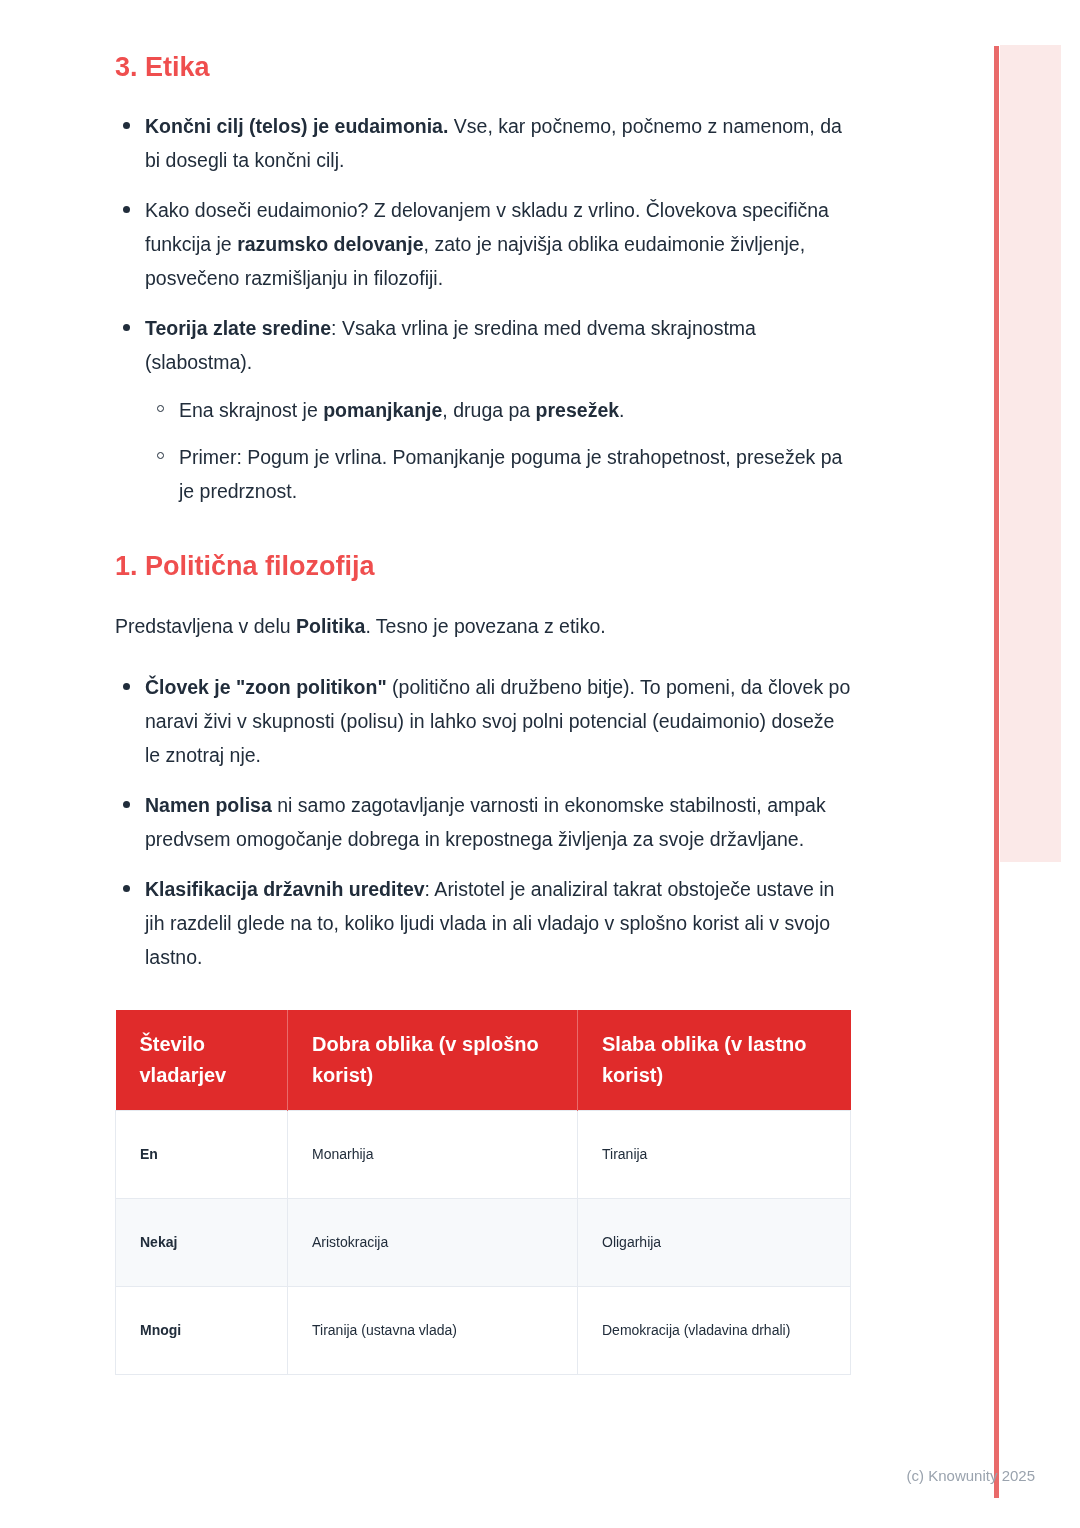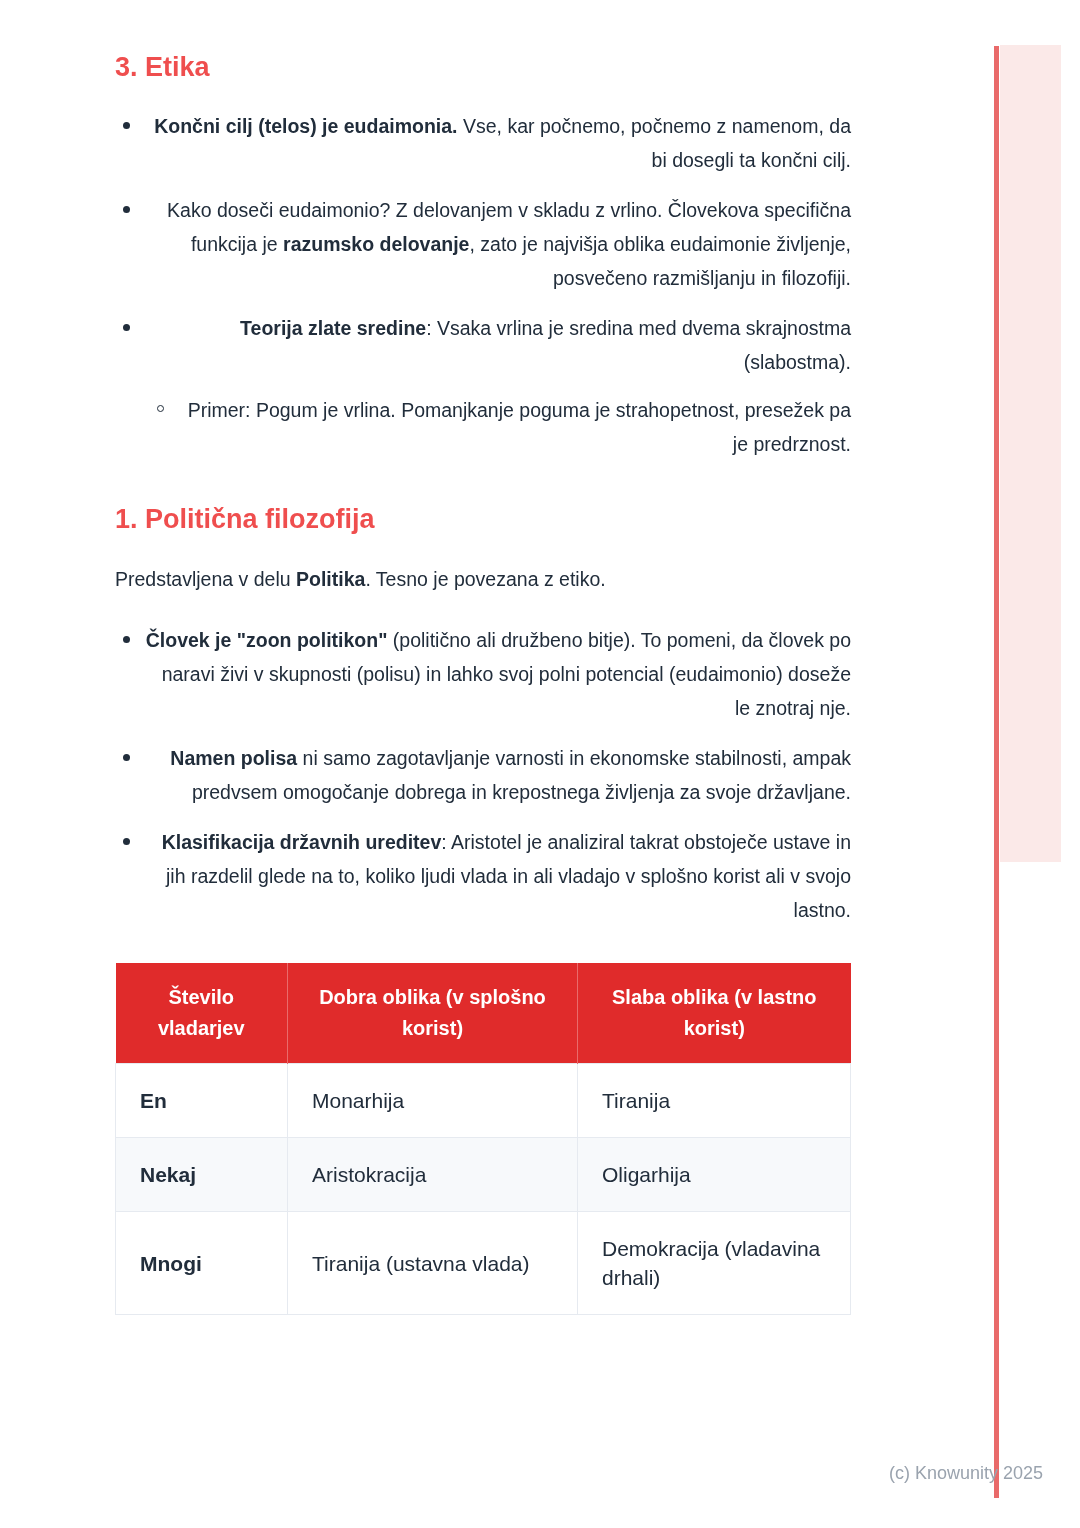--- a/index.html
+++ b/index.html
@@ -57,21 +57,20 @@
   .main-list {
     list-style: none;
     margin: 0 0 10px 0;
     padding: 0;
   }
   .main-item {
     position: relative;
     padding-left: 30px;
     margin-bottom: 16px;
     line-height: 34px;
-    text-align: right;
   }
   .main-item::before {
     content: "";
     position: absolute;
     left: 8px;
     top: 13px;
     width: 7px;
     height: 7px;
     border-radius: 50%;
     background: var(--body-text, #212d3b);
@@ -104,41 +103,41 @@
     border-collapse: collapse;
     margin-top: 36px;
   }
   .gov-table col.c1 { width: 172px; }
   .gov-table col.c2 { width: 290px; }
   .gov-table th {
     background: var(--table-header-bg, #e02b2b);
     color: var(--table-header-text, #ffffff);
     font-size: 20px;
     font-weight: 700;
-    text-align: center;
+    text-align: left;
     vertical-align: top;
     padding: 19px 24px;
     line-height: 31px;
   }
   .gov-table th + th { border-left: 1px solid rgba(255,255,255,0.3); }
   .gov-table td {
-    font-size: 21px;
-    padding: 22px 24px;
+    font-size: 14px;
+    padding: 29px 24px;
     border: 1px solid var(--table-border, #e6eaf0);
     line-height: 29px;
     vertical-align: middle;
     background: #ffffff;
   }
   .gov-table tbody tr:nth-child(even) td { background: var(--row-alt-bg, #f7f9fb); }
   .gov-table td.cell-bold { font-weight: 700; }
   .footer {
     position: absolute;
-    right: 58px;
+    right: 66px;
     bottom: 44px;
-    font-size: 18px;
+    font-size: 15px;
     color: var(--footer-text, #9aa3ae);
     z-index: 5;
   }
 </style>
 </head>
 <body>
 
 <div class="page">
   <div class="stripe-band"></div>
   <div class="stripe-line"></div>
@@ -146,20 +145,21 @@
   <div class="content">
 
     <h2 class="section-heading first">3. Etika</h2>
 
 
     <ul class="main-list">
       <li class="main-item"><strong>Končni cilj (telos) je eudaimonia.</strong><span> Vse, kar počnemo, počnemo z namenom, da bi dosegli ta končni cilj.</span></li>
       <li class="main-item"><span>Kako doseči eudaimonio? Z delovanjem v skladu z vrlino. Človekova specifična funkcija je </span><strong>razumsko delovanje</strong><span>, zato je najvišja oblika eudaimonie življenje, posvečeno razmišljanju in filozofiji.</span></li>
       <li class="main-item"><strong>Teorija zlate sredine</strong><span>: Vsaka vrlina je sredina med dvema skrajnostma (slabostma).</span>
         <ul class="sub-list">
+          <li class="sub-item"><span>Ena skrajnost je </span><strong>pomanjkanje</strong><span>, druga pa </span><strong>presežek</strong><span>.</span></li>
           <li class="sub-item"><span>Primer: Pogum je vrlina. Pomanjkanje poguma je strahopetnost, presežek pa je predrznost.</span></li>
         </ul>
       </li>
     </ul>
 
     <h2 class="section-heading">1. Politična filozofija</h2>
 
     <p class="intro"><span>Predstavljena v delu </span><strong>Politika</strong><span>. Tesno je povezana z etiko.</span></p>
 
     <ul class="main-list">

